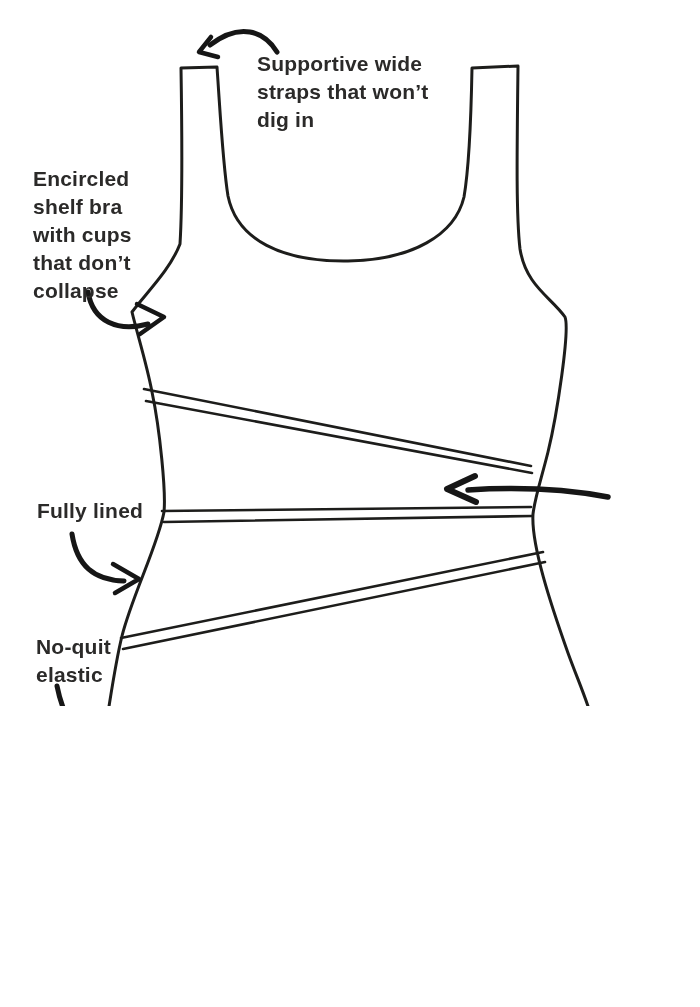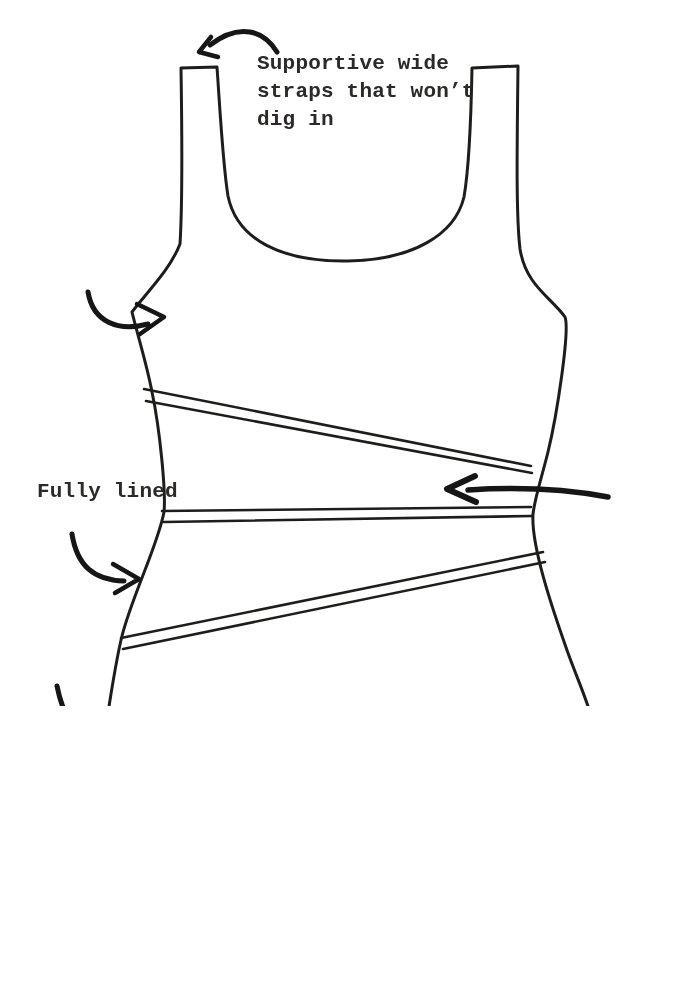--- a/index.html
+++ b/index.html
@@ -7,39 +7,38 @@
     padding: 0;
     background: #ffffff;
     font-family: "Liberation Sans", sans-serif;
   }
   .canvas {
     position: relative;
     width: 700px;
     height: 706px;
     background: #ffffff;
     overflow: hidden;
-    font-family: Liberation Mono, monospace;
   }
   .canvas svg {
     position: absolute;
     left: 0;
     top: 0;
   }
   .label {
     position: absolute;
     color: #2b2a29;
     font-size: 21px;
     font-weight: 700;
     line-height: 28px;
     letter-spacing: 0.2px;
     white-space: pre-line;
   }
   .label-straps   { left: 257px; top: 50px;  }
   .label-shelfbra { left: 33px;  top: 165px; }
-  .label-lined    { left: 37px;  top: 478px; text-align: center; }
+  .label-lined    { left: 37px;  top: 497px; text-align: center; }
   .label-mesh     { left: 561px; top: 503px; }
   .label-elastic  { left: 36px;  top: 633px; }
   .label-motion   { left: 518px; top: 896px; }
 </style>
 </head>
 <body>
 
 <div class="canvas">
 
   <svg width="700" height="1007" viewBox="0 0 700 1007">
@@ -105,15 +104,22 @@
       <g>
         <path d="M 611,894 C 588,864 564,846 538,829" stroke-width="5.5"></path>
         <path d="M 534,850 L 521,818 L 551,831" stroke-width="6"></path>
       </g>
     </g>
   </svg>
 
   <div class="label label-straps">Supportive wide
 straps that won’t
 dig in</div>
+  <div class="label label-shelfbra">Encircled
+shelf bra
+with cups
+that don’t
+collapse</div>
   <div class="label label-lined">Fully lined</div>
+  <div class="label label-elastic">No-quit
+elastic</div>
 
 </div>
 
 </body></html>

